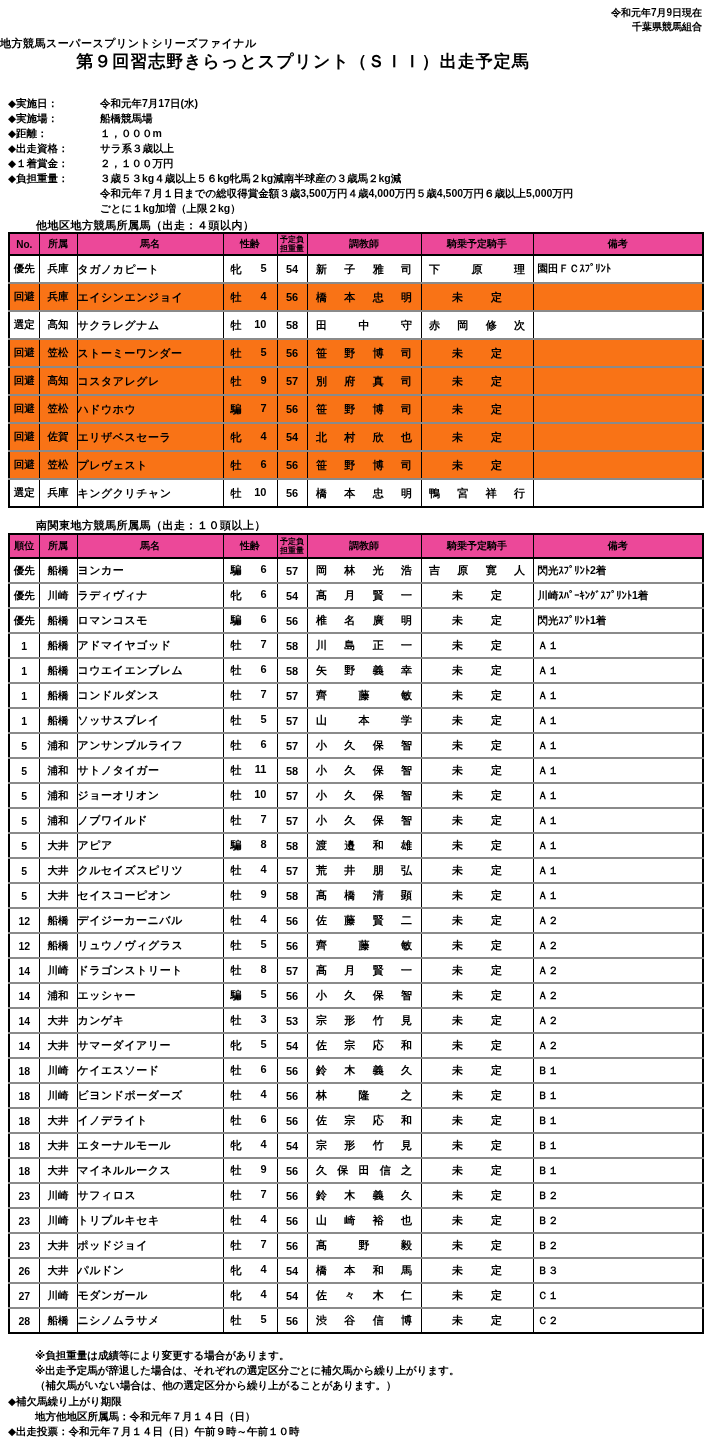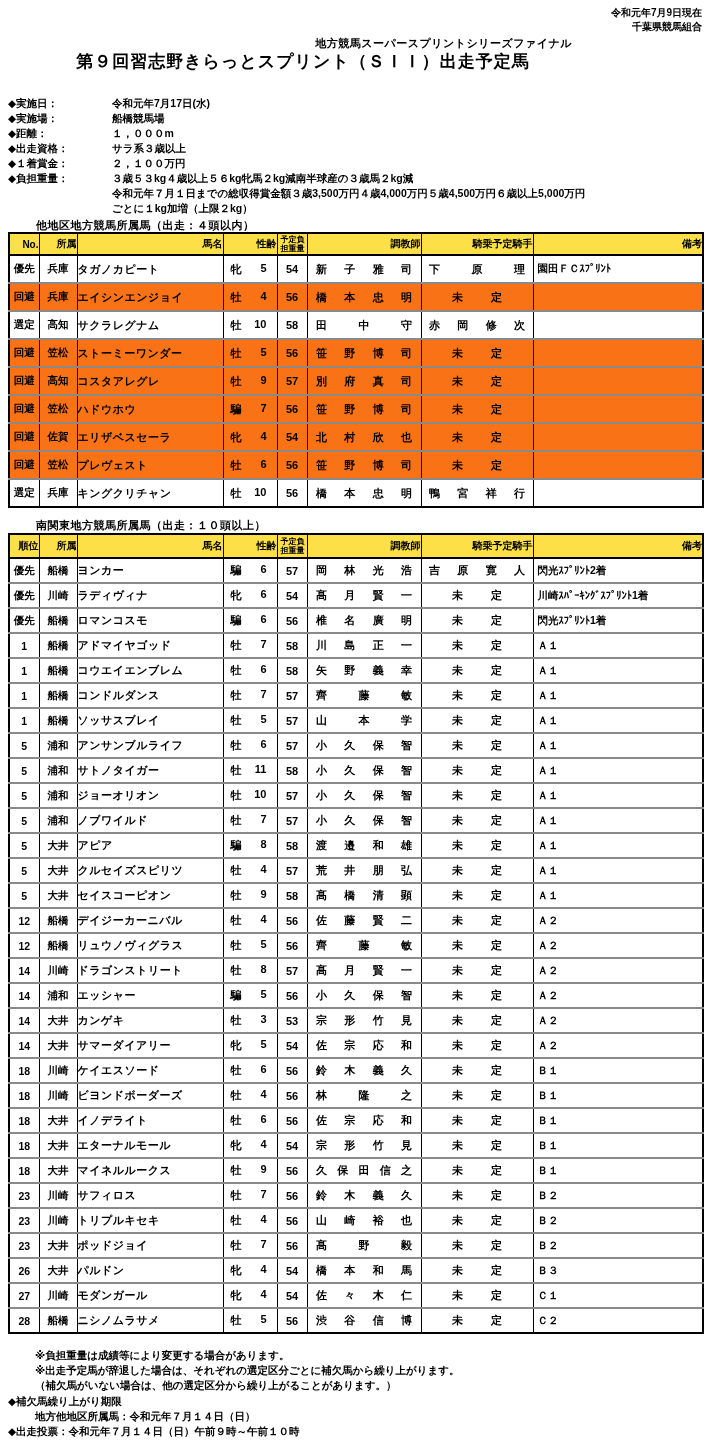--- a/index.html
+++ b/index.html
@@ -7,40 +7,40 @@
     width: 710px; height: 1444px; position: relative;
     font-family: "Liberation Sans", "DejaVu Sans", sans-serif;
     color: #000; font-weight: bold;
   }
   .abs { position: absolute; }
 
   
   .corner-note { top: 6px; right: 8px; text-align: right; font-size: 10px; line-height: 14px; }
 
   
-  .series-title { top: 36px; left: 0; width: 572px; text-align: right; font-size: 11px; letter-spacing: 0.5px; }
+  .series-title { top: 36px; left: 0; width: 572px; text-align: left; font-size: 11px; letter-spacing: 0.5px; }
   .main-title   { top: 50px; left: 0; width: 606px; text-align: center; font-size: 17px; letter-spacing: 1px; }
 
   
   .info-block { top: 96px; left: 8px; width: 694px; font-size: 10.5px; }
   .info-row { display: flex; align-items: flex-start; }
   .info-label { flex: 0 0 92px; line-height: 15px; }
   .info-lines { flex: 1; }
-  .info-line { line-height: 15px; white-space: nowrap; margin-left: 12px; }
+  .info-line { line-height: 15px; white-space: nowrap; }
 
   
   .tbl-title { font-size: 11px; letter-spacing: 0.5px; }
   .t1-title { top: 218px; left: 36px; }
   .t2-title { top: 518px; left: 36px; }
   .tbl-wrap1 { top: 232px; left: 8px; }
   .tbl-wrap2 { top: 533px; left: 8px; }
 
   table { border-collapse: collapse; table-layout: fixed; width: 694px; border: 2px solid #000; }
   th, td { border-left: 1px solid #000; border-right: 1px solid #000; padding: 0; overflow: hidden; }
-  thead th { border-bottom: 2px solid #000; background: #fde047; font-size: 10px; text-align: right; vertical-align: middle; }
+  thead th { border-bottom: 2px solid #000; background: #ec4899; font-size: 10px; text-align: center; vertical-align: middle; }
   tbody td { border-top: 2px solid #8a8a8a; vertical-align: middle; font-size: 11px; }
   tbody tr.shaded td { background: #f97316; }
 
   .t1 thead th { height: 20px; }
   .t1 tbody td { height: 26px; }
   .t2 thead th { height: 22px; }
   .t2 tbody td { height: 23px; }
 
   .th-weight { font-size: 8px; line-height: 9px; padding: 0 2px; word-break: break-all; }
 

